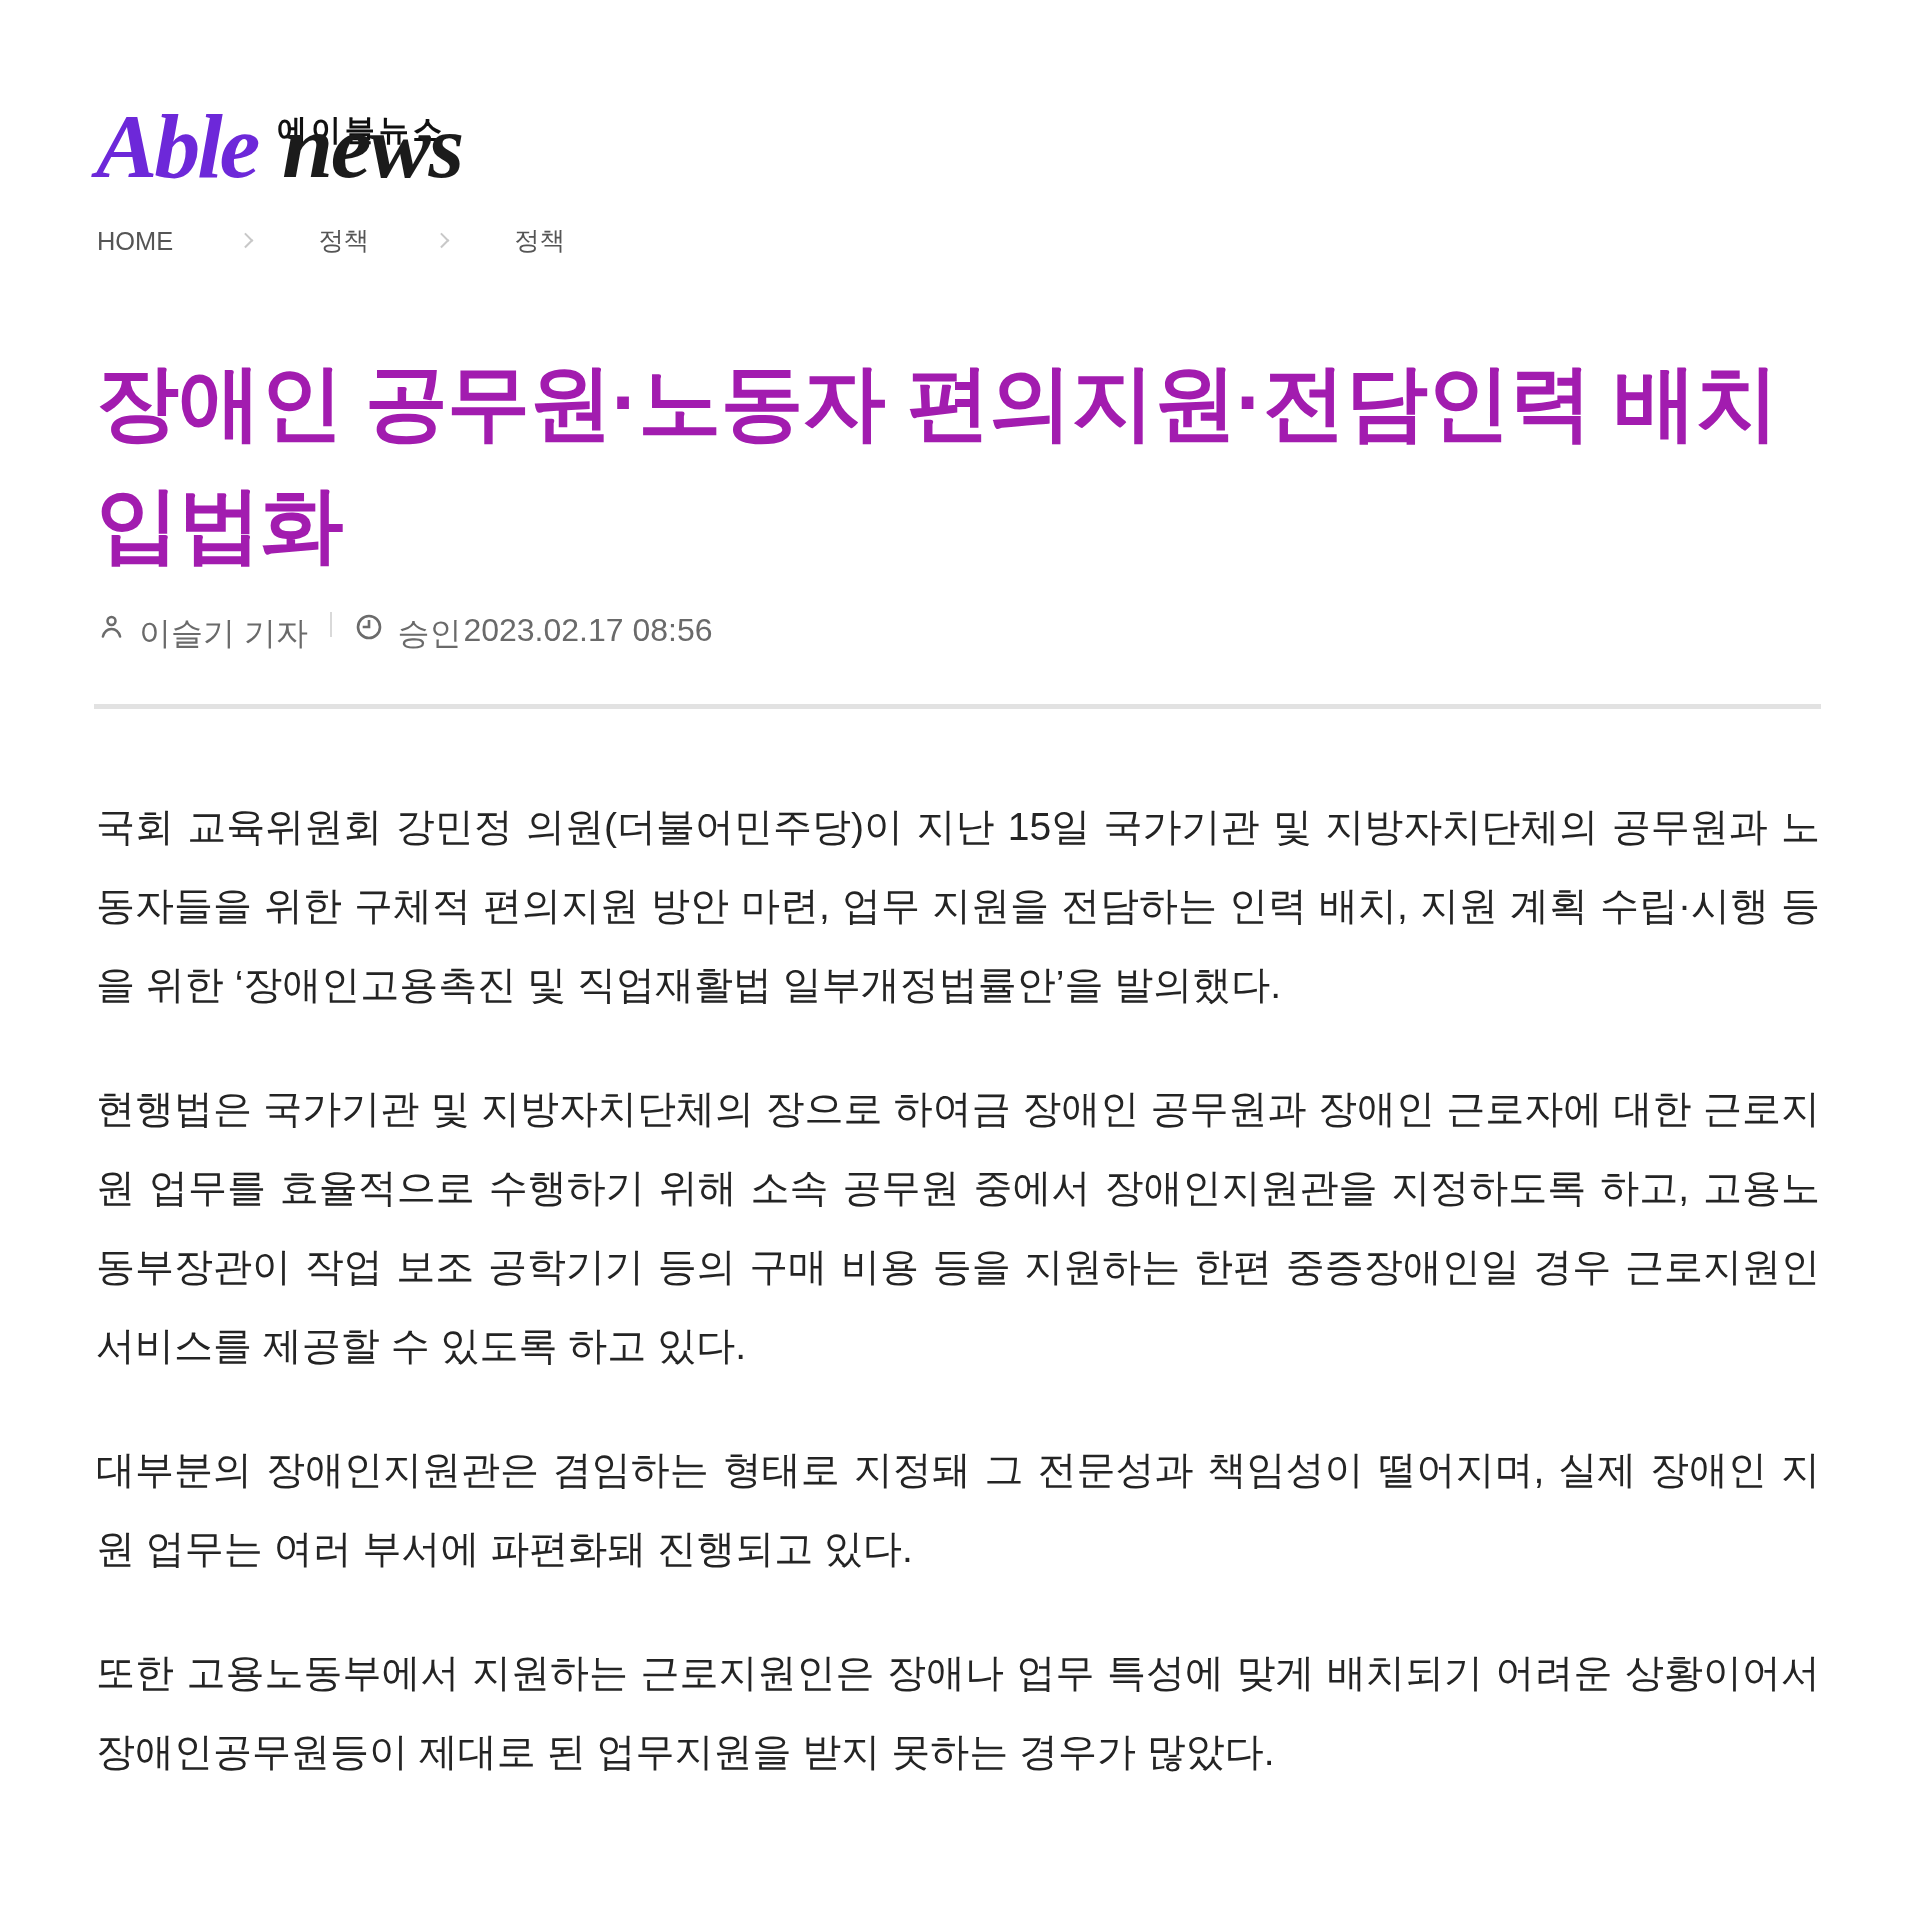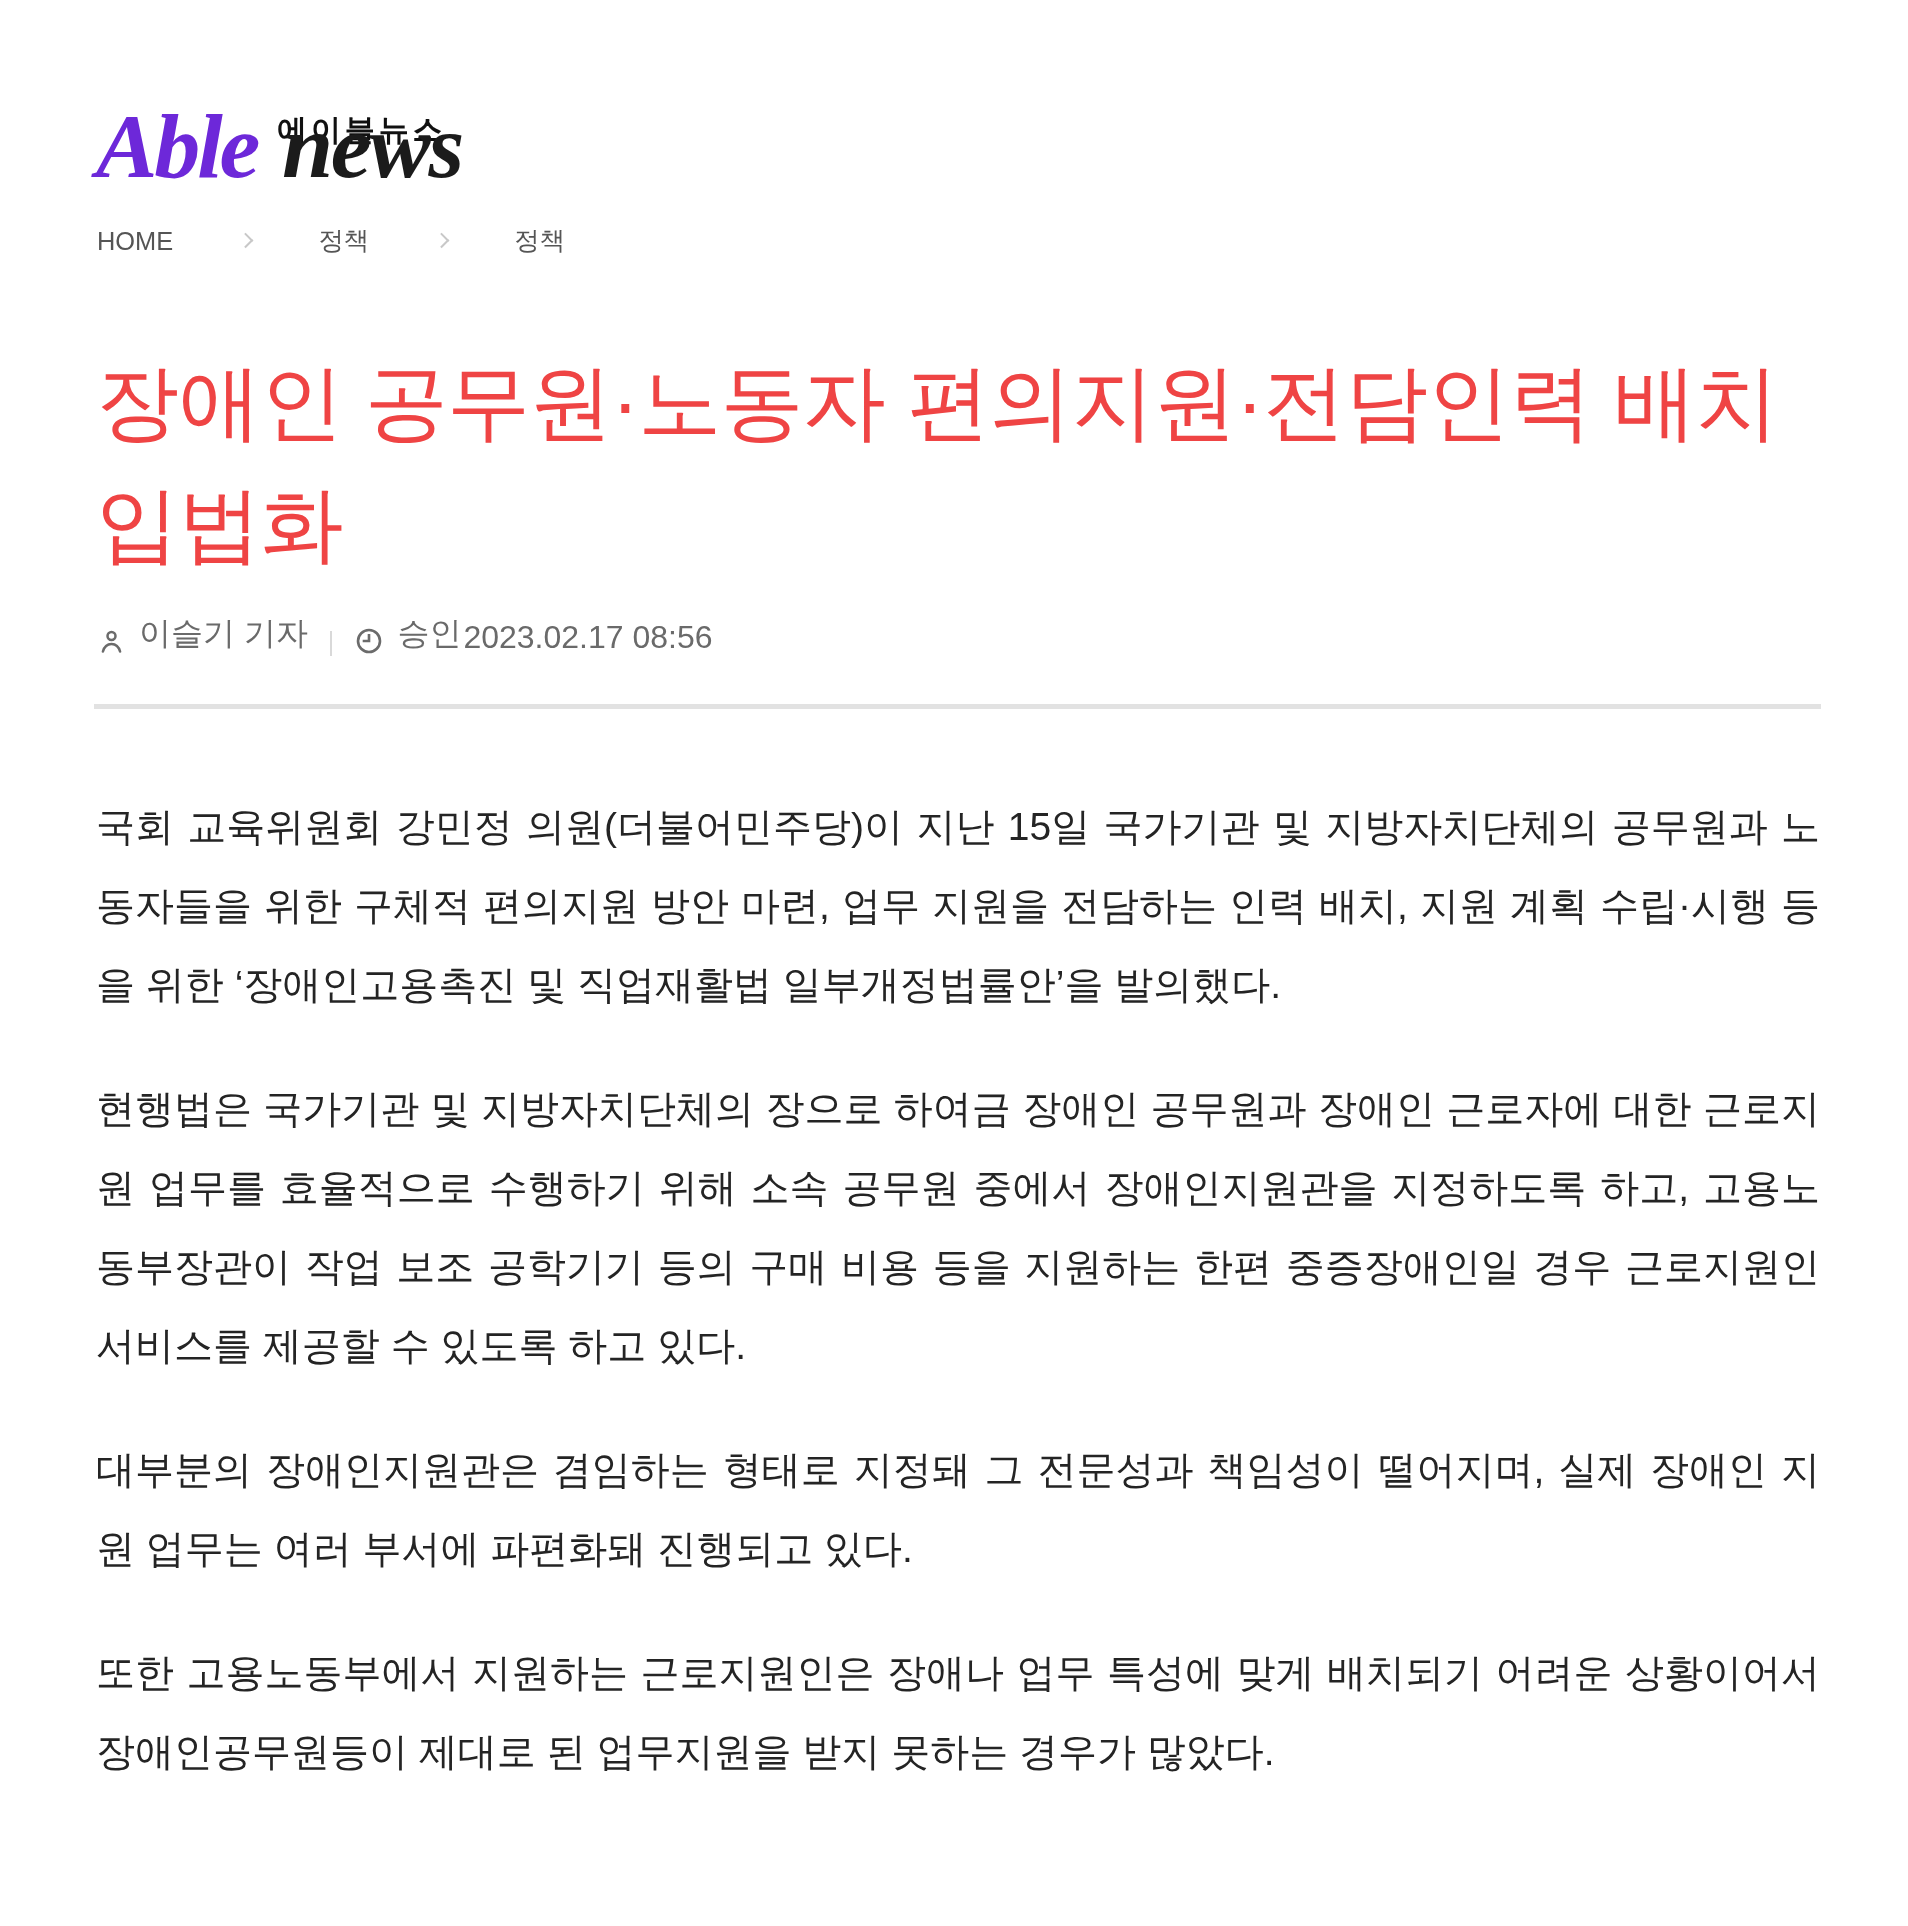--- a/index.html
+++ b/index.html
@@ -55,29 +55,29 @@
     transform: rotate(45deg);
     margin-right: 19px; margin-top: -1.5px;
     flex: 0 0 auto;
   }
 
   
   .title {
     position: absolute; top: 286px; left: 96px;
     width: 1722px;
     font-size: 83px; line-height: 122px;
-    font-weight: 400; color: #ef4444;
+    font-weight: 700; color: #a21caf;
     word-break: break-all;
     letter-spacing: -0.8px;
   }
 
   
   .byline {
     position: absolute; top: 612px; left: 97px;
-    display: flex; align-items: flex-end;
+    display: flex; align-items: flex-start;
     font-size: 32px; color: #6a6a6a;
     white-space: nowrap;
   }
   .byline svg { display: block; }
   .byline .author { margin-left: 13px; }
   .byline .vbar {
     width: 1.9px; height: 25.4px; background: #d9d9d9;
     margin: 0 22.3px;
   }
   .byline .approved-label { margin-left: 13px; }

